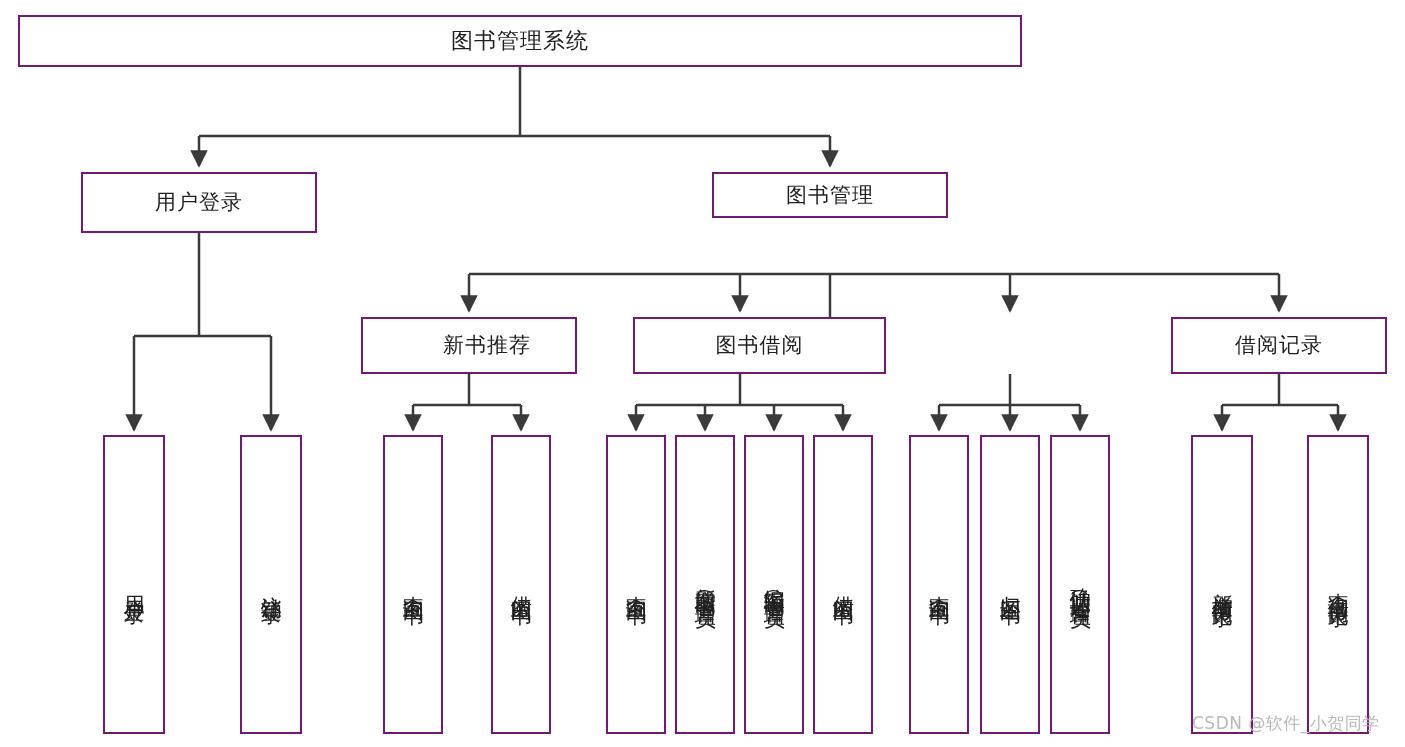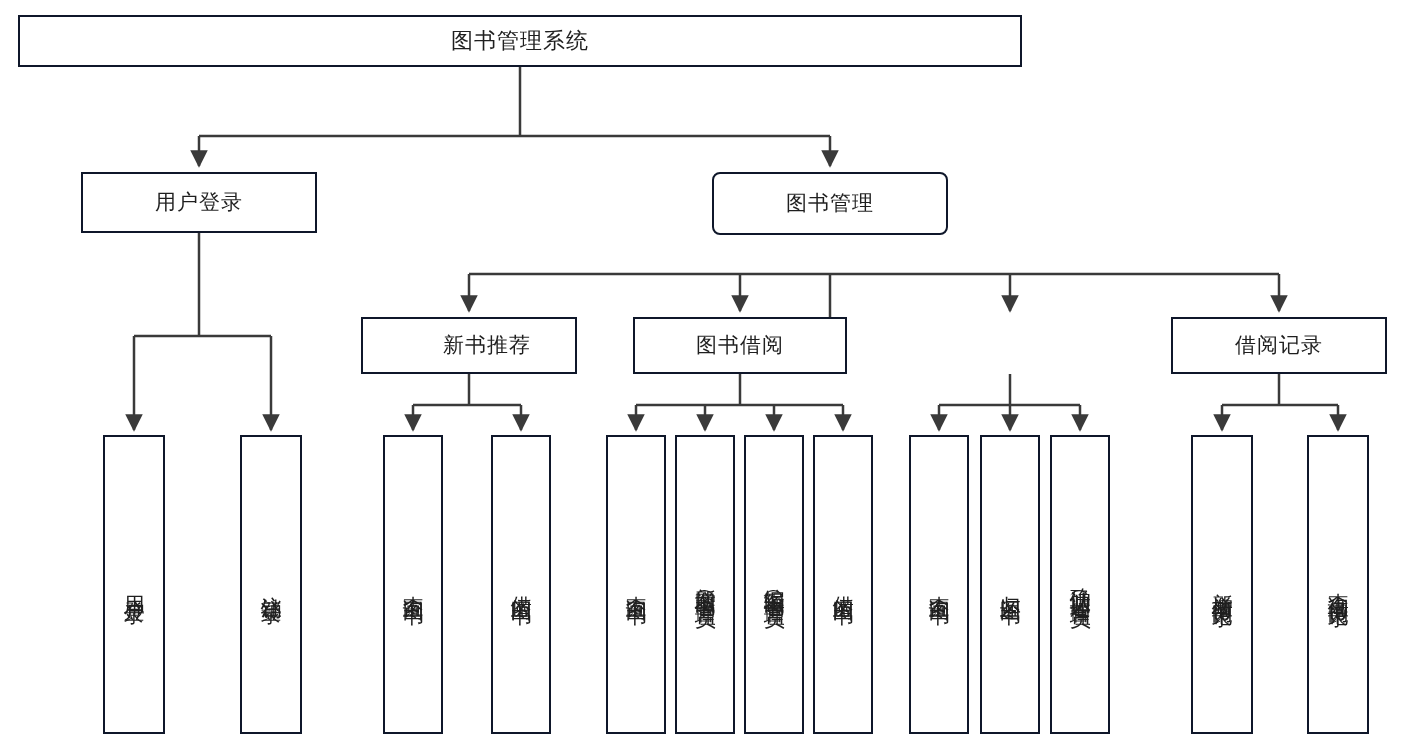--- a/index.html
+++ b/index.html
@@ -8,21 +8,21 @@
     font-family:"DejaVu Sans","Liberation Sans",sans-serif;
     color:#1a1a1a;
     overflow:hidden;
   }
   #diagram{position:relative;width:1405px;height:747px;background:#fff;}
   svg.links{position:absolute;left:0;top:0;width:1405px;height:747px;}
   .node{
     position:absolute;
     box-sizing:border-box;
     background:#ffffff;
-    border:2px solid #0f172a;
+    border:2px solid #701a75;
     display:flex;
     align-items:center;
     justify-content:center;
     text-align:center;
   }
   .node .lbl{
     font-size:21px;
     line-height:1.25;
     letter-spacing:1px;
     color:#1f1f1f;
@@ -104,28 +104,28 @@
     </g>
   </svg>
 
   <div class="node root" style="left:18px;top:15px;width:1004px;height:52px;">
     <span class="lbl">图书管理系统</span>
   </div>
 
   <div class="node" style="left:81px;top:172px;width:236px;height:61px;">
     <span class="lbl">用户登录</span>
   </div>
-  <div class="node" style="left:712px;top:172px;width:236px;height:63px;border-radius:8px;">
+  <div class="node" style="left:712px;top:172px;width:236px;height:46px;">
     <span class="lbl">图书管理</span>
   </div>
 
   <div class="node" style="left:361px;top:317px;width:216px;height:57px;padding-left:36px;">
     <span class="lbl">新书推荐</span>
   </div>
-  <div class="node" style="left:633px;top:317px;width:214px;height:57px;">
+  <div class="node" style="left:633px;top:317px;width:253px;height:57px;">
     <span class="lbl">图书借阅</span>
   </div>
   <div class="node" style="left:1171px;top:317px;width:216px;height:57px;">
     <span class="lbl">借阅记录</span>
   </div>
 
   <div class="node leaf" style="left:103px;top:435px;width:62px;height:299px;">
     <span class="lbl">用户登录</span>
   </div>
   <div class="node leaf" style="left:240px;top:435px;width:62px;height:299px;">
@@ -162,14 +162,15 @@
     <span class="lbl">确认归还（管理员）</span>
   </div>
 
   <div class="node leaf" style="left:1191px;top:435px;width:62px;height:299px;">
     <span class="lbl">新增借阅记录</span>
   </div>
   <div class="node leaf" style="left:1307px;top:435px;width:62px;height:299px;">
     <span class="lbl">查询借阅记录</span>
   </div>
 
+  <div class="watermark">CSDN @软件_小贺同学</div>
 
 </div>
 
 </body></html>

